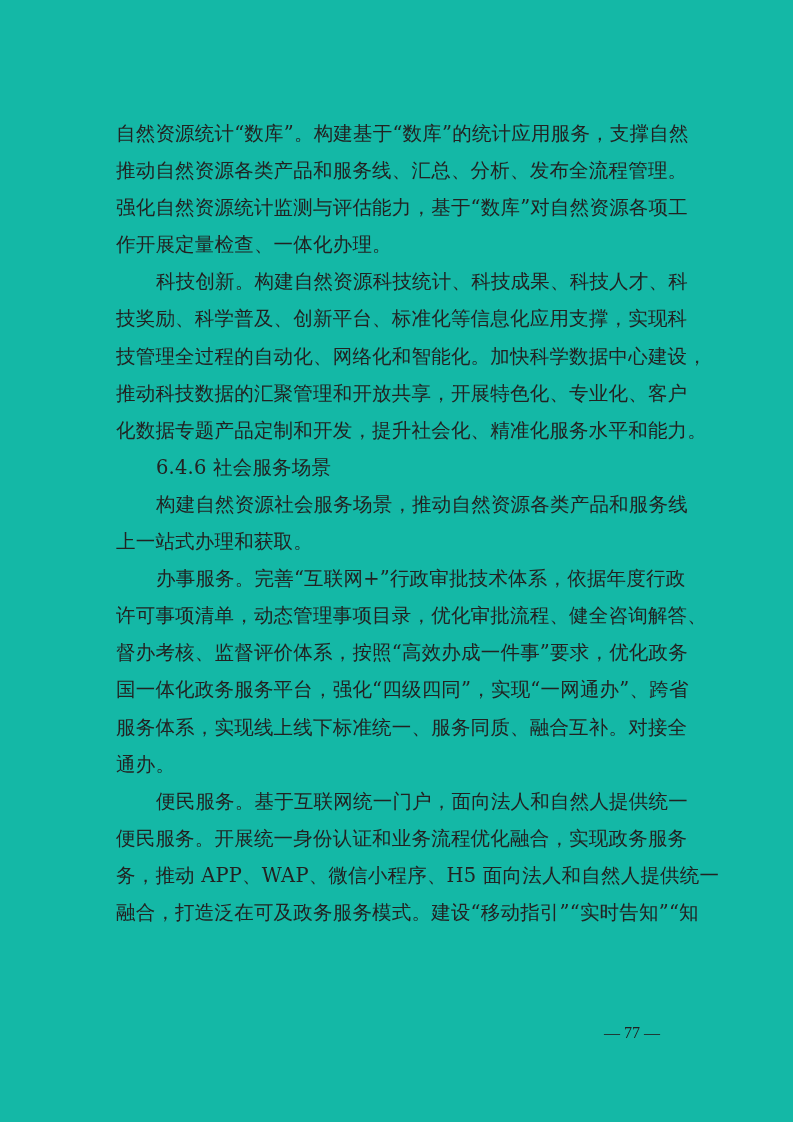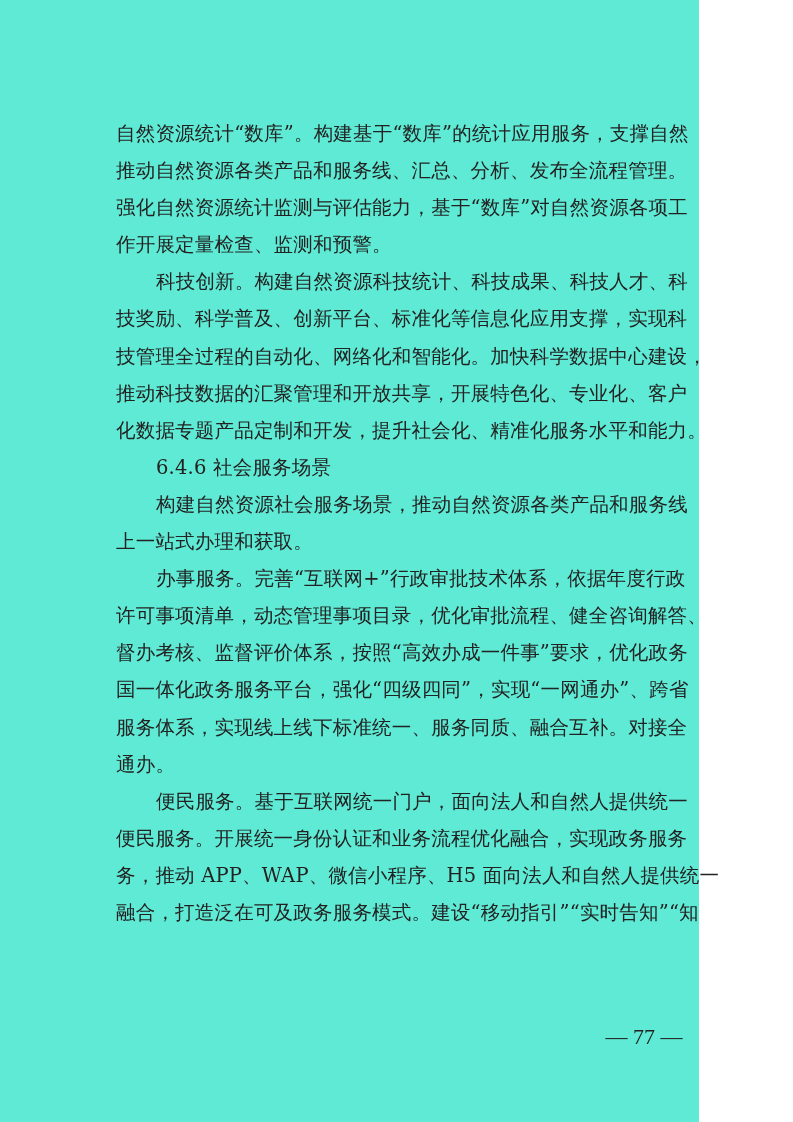--- a/index.html
+++ b/index.html
@@ -1,51 +1,51 @@
 <!DOCTYPE html>
 <html><head>
   <meta charset="utf-8">
   <style>
     html, body { margin: 0; padding: 0; background: #ffffff; }
     body { width: 793px; height: 1122px; position: relative; overflow: hidden; }
     .page {
-      position: absolute; left: 0; top: 0; width: 699px; height: 1122px; background: #5eead4;
+      position: absolute; left: 0; top: 0; width: 793px; height: 1122px; background: #14b8a6;
     }
     .content {
       position: absolute; left: 116px; top: 115px; width: 563px;
       font-family: "DejaVu Serif", "Liberation Serif", serif;
       color: #222222;
       font-size: 19.5px;
     }
     .line {
       height: 37.1px; line-height: 37.1px;
       white-space: nowrap;
       text-align: justify; text-align-last: justify;
       letter-spacing: 0.2px;
     }
     .line.last { text-align-last: left; }
     .line.indent { padding-left: 40px; }
     .heading { text-align-last: left; }
     .page-number {
-      position: absolute; left: 604px; top: 1024px; width: 80px; text-align: center;
+      position: absolute; left: 604px; top: 1024px; width: 80px; text-align: left;
       font-family: "Liberation Serif", "DejaVu Serif", serif;
-      font-size: 22px; color: #222222; white-space: nowrap;
+      font-size: 16px; color: #222222; white-space: nowrap;
     }
   </style>
 </head>
 <body>
 
 <div class="page">
   <div class="content">
 
     <div>
       <div class="line">自然资源统计“数库”。构建基于“数库”的统计应用服务，支撑自然</div>
       <div class="line">推动自然资源各类产品和服务线、汇总、分析、发布全流程管理。</div>
       <div class="line">强化自然资源统计监测与评估能力，基于“数库”对自然资源各项工</div>
-      <div class="line last">作开展定量检查、监测和预警。</div>
+      <div class="line last">作开展定量检查、一体化办理。</div>
     </div>
 
     <div>
       <div class="line indent">科技创新。构建自然资源科技统计、科技成果、科技人才、科</div>
       <div class="line">技奖励、科学普及、创新平台、标准化等信息化应用支撑，实现科</div>
       <div class="line">技管理全过程的自动化、网络化和智能化。加快科学数据中心建设，</div>
       <div class="line">推动科技数据的汇聚管理和开放共享，开展特色化、专业化、客户</div>
       <div class="line">化数据专题产品定制和开发，提升社会化、精准化服务水平和能力。</div>
     </div>
 

